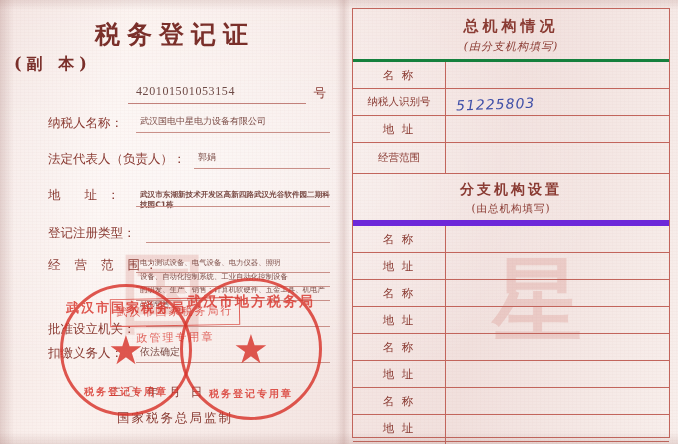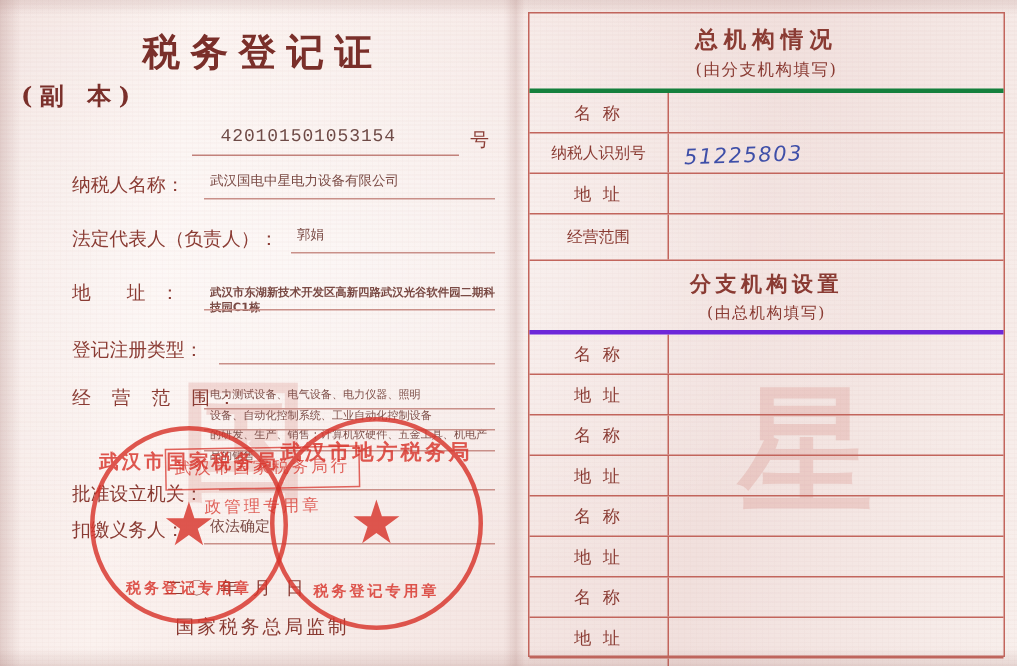--- a/index.html
+++ b/index.html
@@ -92,22 +92,22 @@
     left: 34px; top: 78px;
     width: 280px;
     height: 20px;
   }
   .serial-label {
     position: absolute; left: 0; top: 1px;
     font-family: "DejaVu Serif", serif;
     font-size: 12.5px; color: #8a3b33; letter-spacing: 1px;
   }
   .serial-value {
-    position: absolute; left: 99px; top: 0px;
-    font-family: Liberation Mono, monospace;
+    position: absolute; left: 88px; top: 0px;
+    font-family: Liberation Serif, serif;
     font-size: 12px; color: #6e4a46; letter-spacing: 0.6px;
   }
   .serial-hao {
     position: absolute; right: 2px; top: 1px;
     font-family: "DejaVu Serif", serif;
     font-size: 12.5px; color: #8a3b33;
   }
   .serial-underline {
     position: absolute;
     left: 80px; top: 19px; width: 178px; height: 1px;
@@ -251,26 +251,26 @@
     border-bottom: 3px solid #15803d;
     text-align: center;
   }
   .tbl-head .l1 {
     font-family: "DejaVu Serif", serif;
     font-size: 15px; font-weight: 700; color: #8a3b33;
     letter-spacing: 4px; padding-top: 8px;
   }
   .tbl-head .l2 {
     font-family: "DejaVu Serif", serif;
-    font-size: 11px; color: #8a3b33; letter-spacing: 1px; padding-top: 3px;
+    font-size: 11px; color: #8a3b33; letter-spacing: 1px; padding-top: 3px; font-style: italic;
   }
   .tbl-section-head {
     position: relative;
     height: 46px;
-    border-bottom: 3px solid #6d28d9;
+    border-bottom: 6px solid #6d28d9;
     border-top: 1px solid #c2655c;
     text-align: center;
   }
   .tbl-section-head .l1 {
     font-family: "DejaVu Serif", serif;
     font-size: 14px; font-weight: 700; color: #8a3b33;
     letter-spacing: 3px; padding-top: 7px;
   }
   .tbl-section-head .l2 {
     font-family: "DejaVu Serif", serif;

